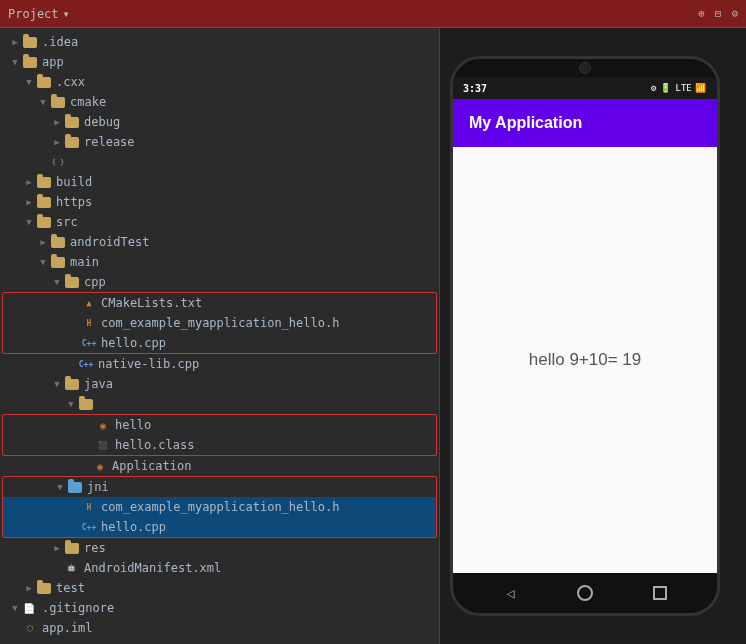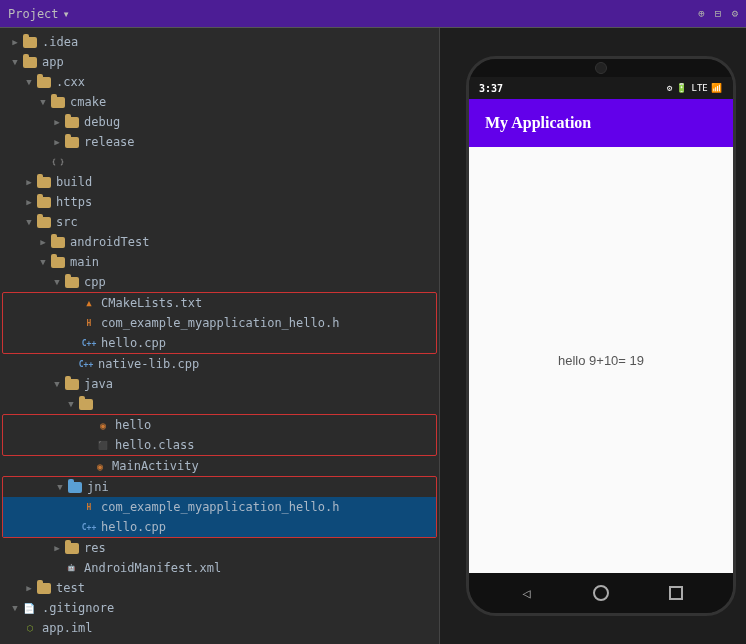--- a/index.html
+++ b/index.html
@@ -10,21 +10,21 @@
       font-size: 12px;
       background: #2b2b2b;
       display: flex;
       flex-direction: column;
       overflow: hidden;
     }
 
     
     .top-bar {
       height: 28px;
-      background: #4c1d95;
+      background: #7f1d1d;
       display: flex;
       align-items: center;
       padding: 0 8px;
       border-bottom: 1px solid #555;
       flex-shrink: 0;
     }
     .top-bar-title {
       color: #bbb;
       font-size: 12px;
       display: flex;
@@ -91,21 +91,21 @@
       align-items: center;
       justify-content: center;
     }
 
     
     .phone-panel {
       flex: 1;
       background: #1e1e1e;
       display: flex;
       align-items: center;
-      justify-content: flex-end;
+      justify-content: flex-start;
       padding: 10px;
     }
 
     .phone-frame {
       width: 270px;
       height: 560px;
       background: #1a1a1a;
       border-radius: 30px;
       border: 3px solid #333;
       overflow: hidden;
@@ -151,33 +151,33 @@
       height: 48px;
       background: #6200ea;
       display: flex;
       align-items: center;
       padding: 0 16px;
     }
     .phone-app-title {
       color: white;
       font-size: 16px;
       font-weight: bold;
-      font-family: Liberation Serif, serif;
+      font-family: Liberation Sans, sans-serif;
     }
 
     .phone-content {
       flex: 1;
       background: #fafafa;
       display: flex;
       align-items: center;
       justify-content: center;
     }
     .phone-content-text {
       color: #555;
-      font-size: 13px;
+      font-size: 17px;
       font-family: sans-serif;
     }
 
     .phone-nav-bar {
       height: 40px;
       background: #111;
       display: flex;
       align-items: center;
       justify-content: space-around;
       padding: 0 20px;
@@ -486,21 +486,21 @@
         <span>hello.class</span>
       </div>
     </div>
 
     <div class="tree-item">
       <span class="tree-indent" style="width:74px"></span>
       <span class="tree-arrow" style="width:14px"></span>
       <span class="tree-icon">
           <span style="color:#cc7832;font-size:10px;">◉</span>
         </span>
-      <span>MainActivity</span>
+      <span>Application</span>
     </div>
 
     <div style="border: 1.5px solid #cc3333; margin: 0 2px; border-radius: 2px;">
 
       <div class="tree-item">
         <span class="tree-indent" style="width:46px"></span>
         <span class="tree-arrow">▼</span>
         <span class="tree-icon">
             <div class="icon-folder icon-folder-blue"></div>
           </span>

